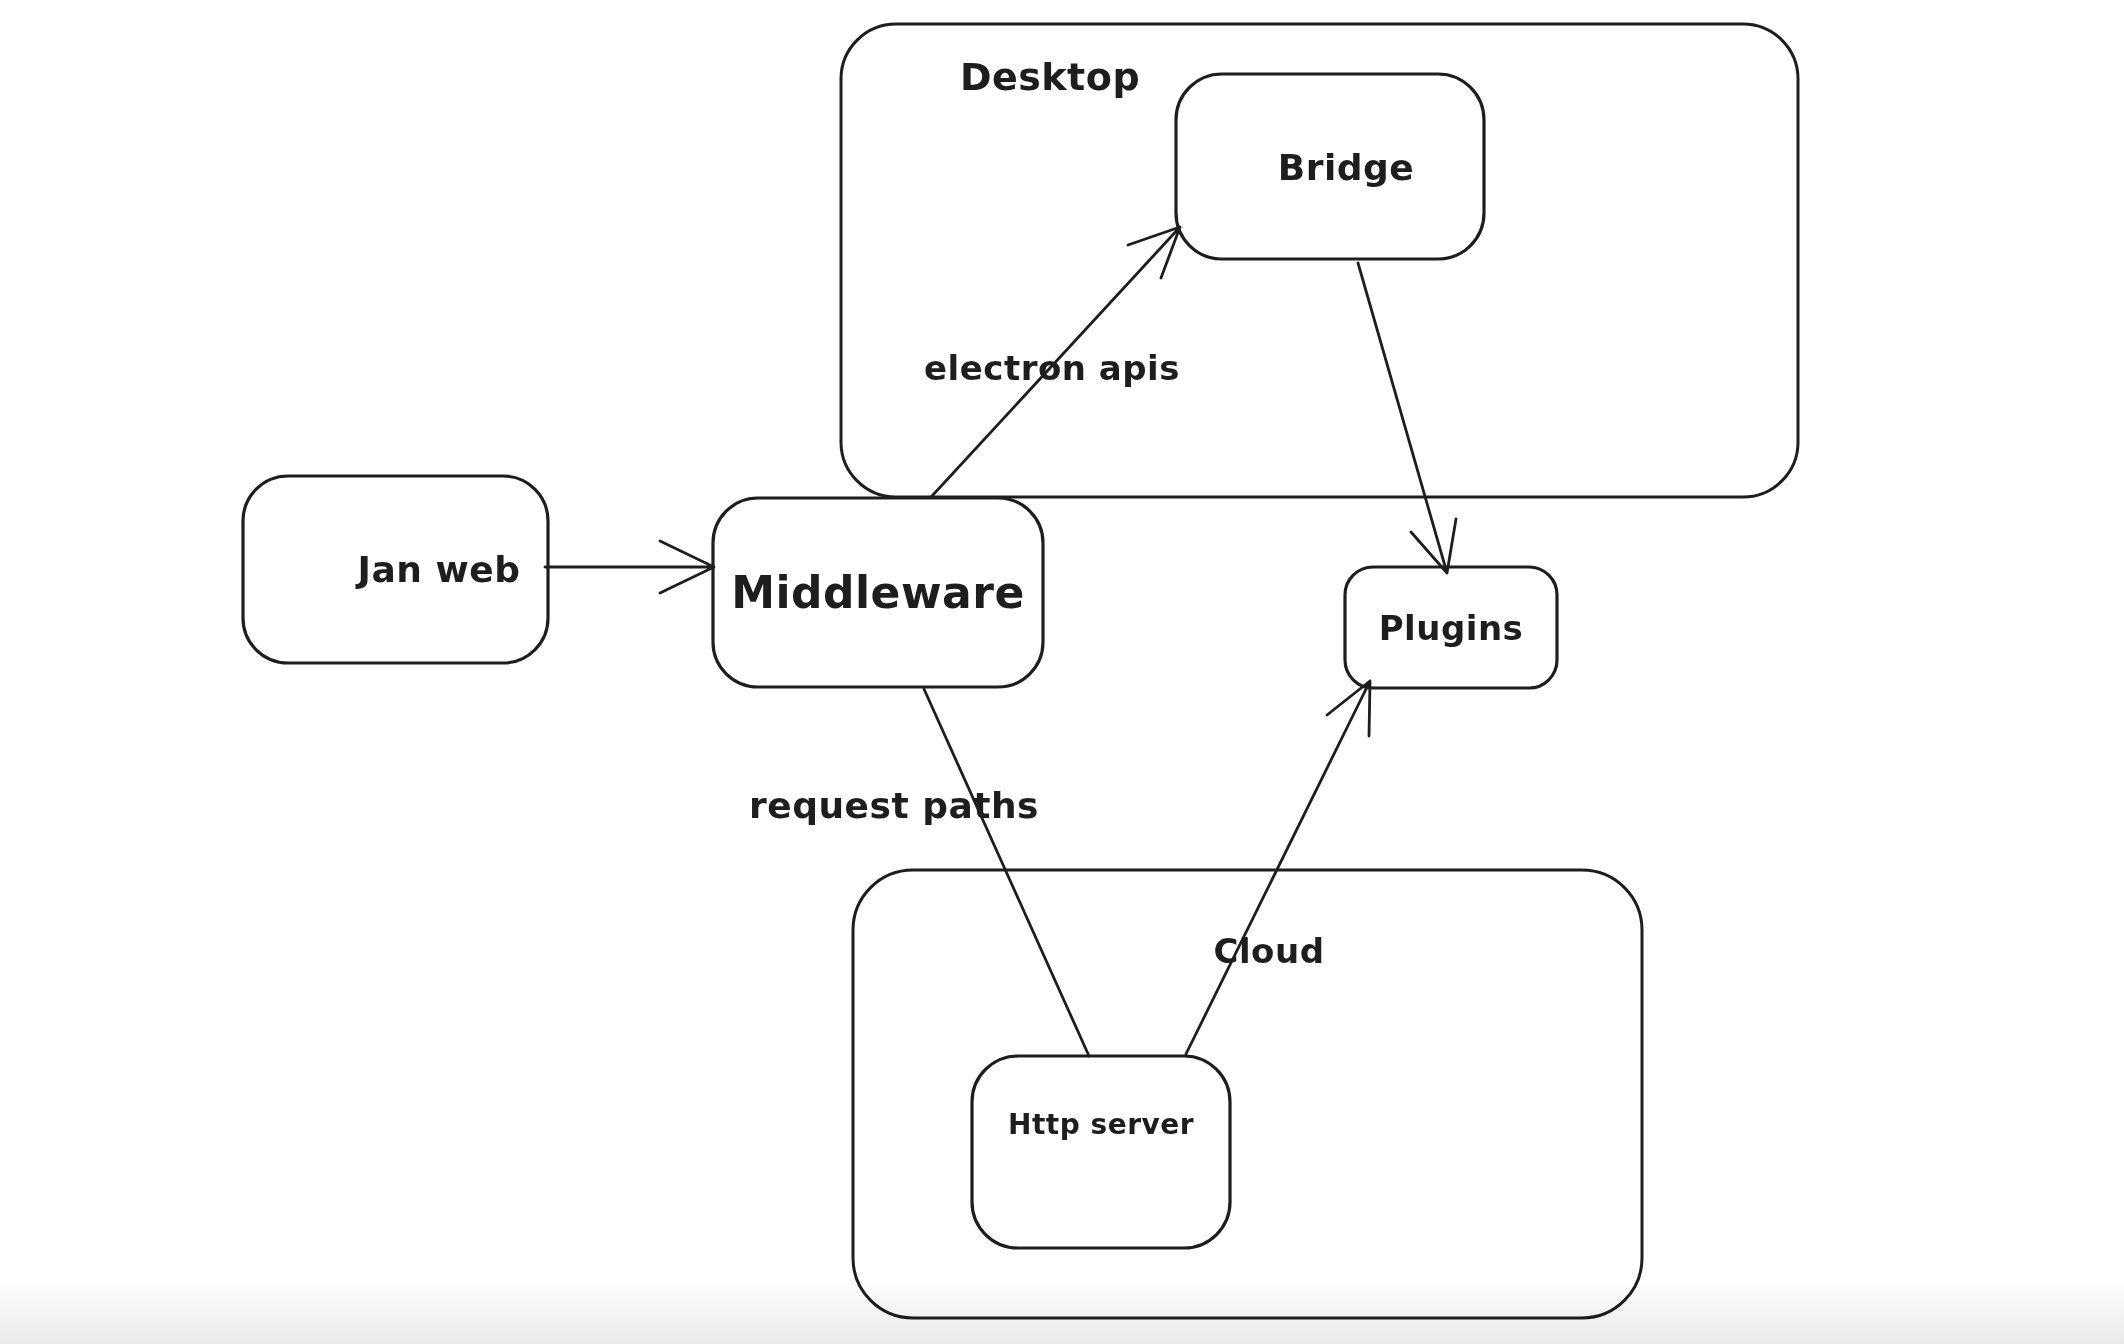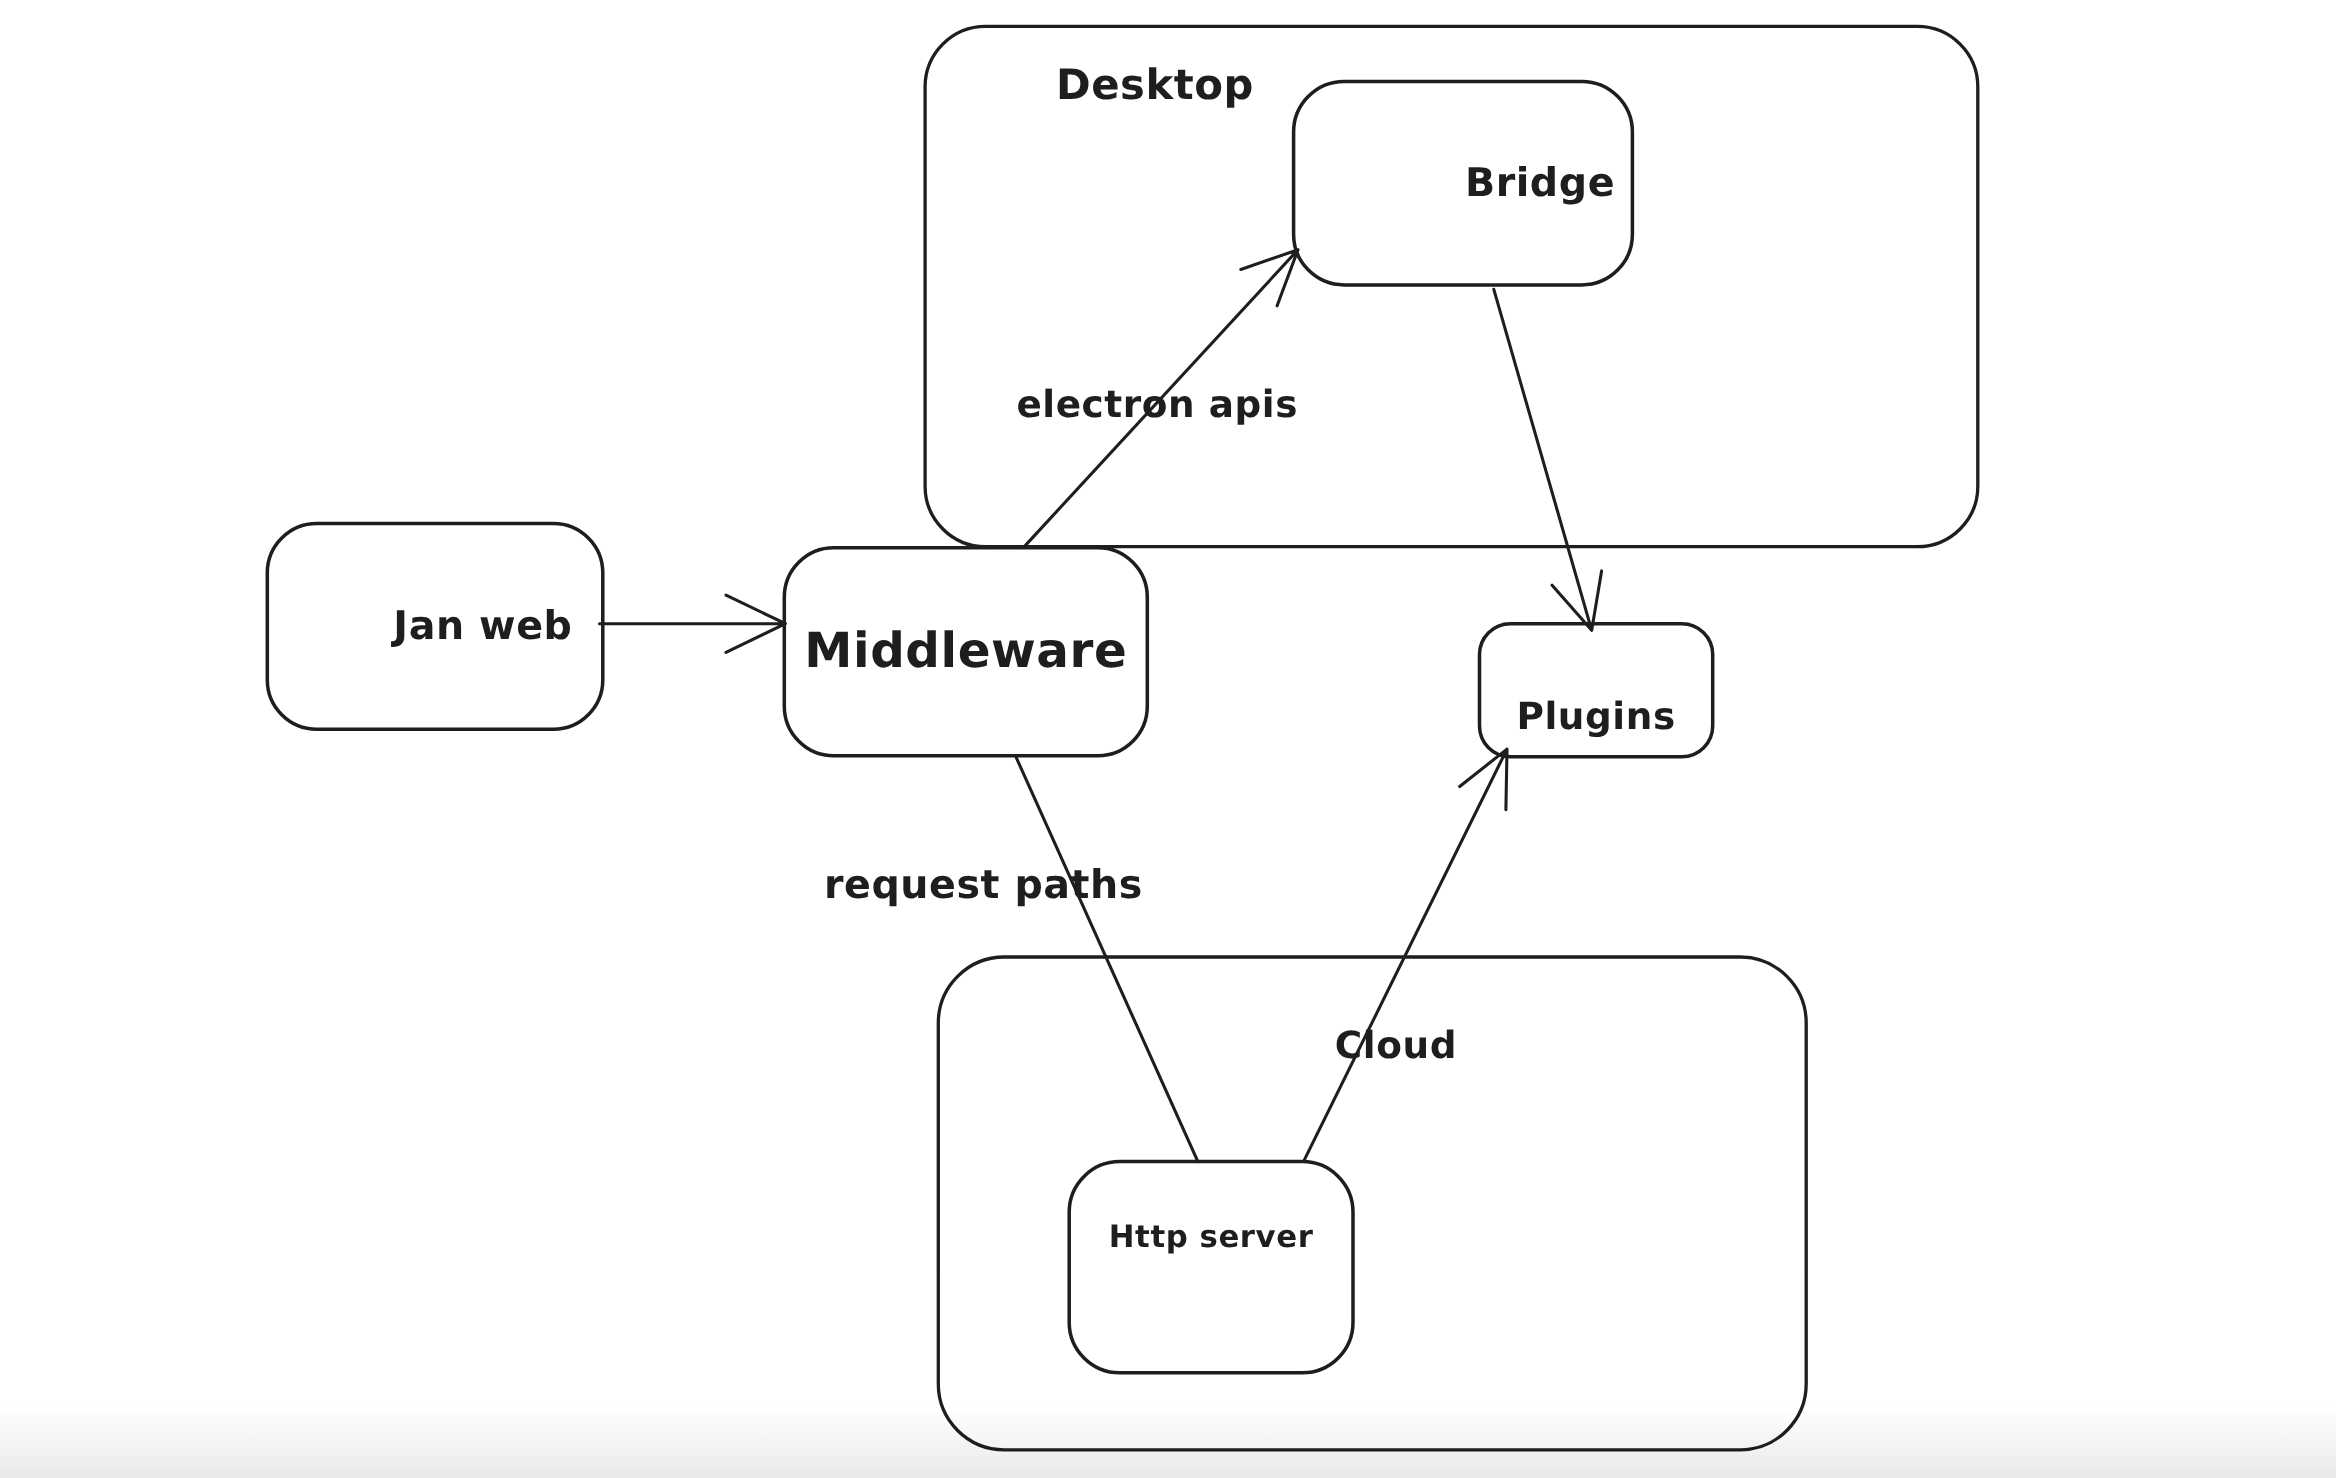--- a/index.html
+++ b/index.html
@@ -43,24 +43,24 @@
   }
   .lbl {
     position: absolute;
     transform: translate(-50%, -50%);
     color: var(--stroke);
     font-weight: 600;
     white-space: nowrap;
     letter-spacing: 0.5px;
   }
   .lbl-desktop      { left: 1050px; top:   77px; font-size: 38px; }
-  .lbl-bridge       { left: 1400px; top:  167px; font-size: 36px; }
+  .lbl-bridge       { left: 1346px; top:  167px; font-size: 36px; }
   .lbl-jan-web      { left:  396px; top:  569px; font-size: 36px; margin-left: 43px; }
   .lbl-middleware   { left:  878px; top:  592px; font-size: 44px; }
-  .lbl-plugins      { left: 1451px; top:  628px; font-size: 34px; margin-top: 24px; }
+  .lbl-plugins      { left: 1451px; top:  628px; font-size: 34px; }
   .lbl-http-server  { left: 1101px; top: 1124px; font-size: 28px; }
   .lbl-cloud        { left: 1269px; top:  951px; font-size: 34px; }
   .lbl-electron-apis{ left: 1052px; top:  351px; font-size: 34px; margin-top: 17px; }
   .lbl-request-paths{ left:  894px; top:  805px; font-size: 36px; }
   .note {
     position: absolute;
     left: 353px;
     top: 945px;
     color: var(--stroke);
     font-weight: 600;

